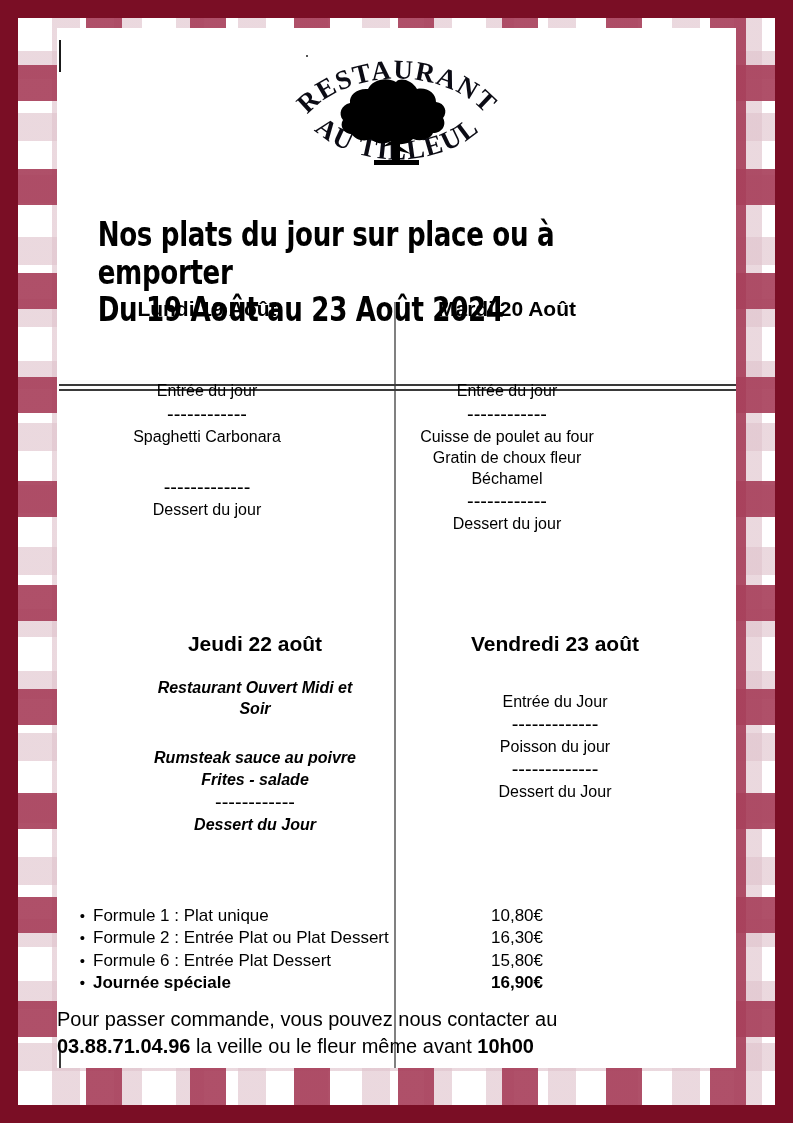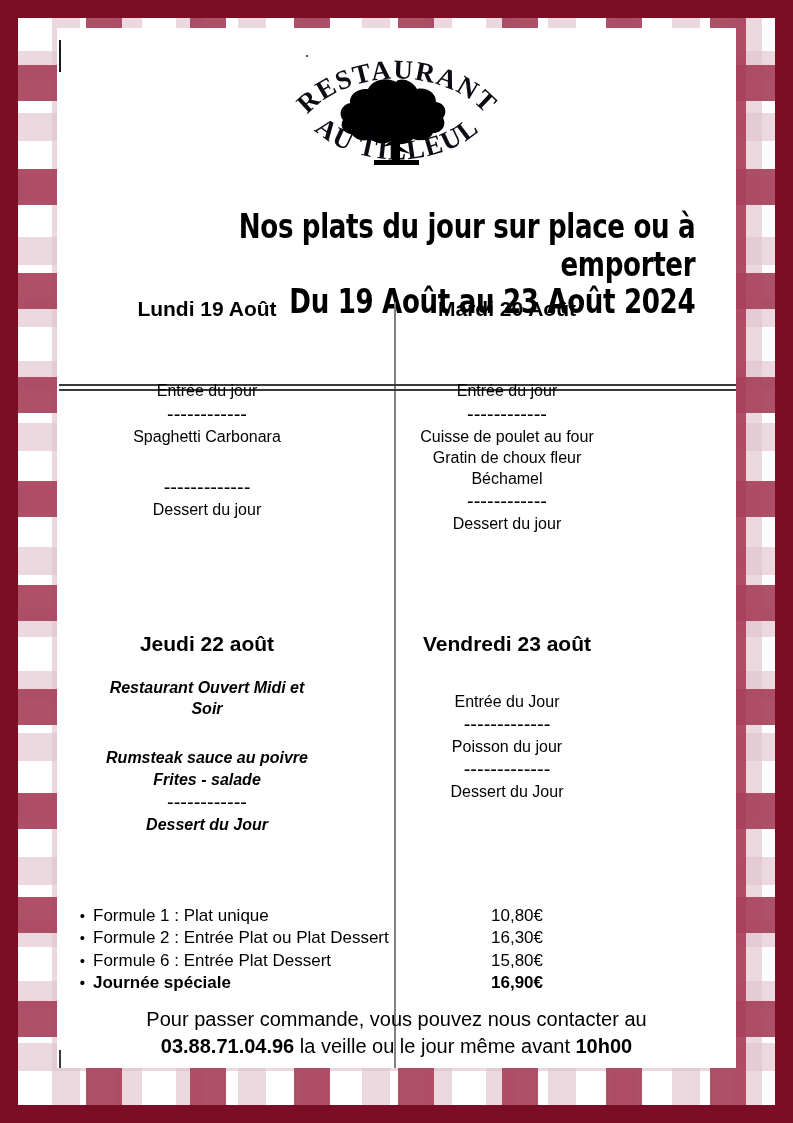--- a/index.html
+++ b/index.html
@@ -101,22 +101,22 @@
     width: 2px;
     height: 2px;
     background: #555;
   }
 
   
   .title-block {
     position: absolute;
     left: 0;
     right: 0;
-    top: 180px;
-    text-align: right;
+    top: 188px;
+    text-align: left;
   }
   .title-line {
     font-family: "DejaVu Sans Condensed", "Liberation Sans Narrow", "Liberation Sans", sans-serif;
     font-weight: 700;
     color: #000000;
     letter-spacing: -0.4px;
     line-height: 1.14;
     font-stretch: condensed;
     transform: scaleX(0.88);
     transform-origin: center;
@@ -211,21 +211,20 @@
   }
   .formula-label { flex: 0 0 398px; }
   .formula-price { flex: 0 0 auto; }
 
   
   .footer {
     position: absolute;
     left: 0;
     right: 0;
     top: 978px;
-    text-align: center;
     font-family: "Liberation Sans", sans-serif;
     font-size: 20px;
     color: #000;
     line-height: 1.34;
   }
   .footer b { font-weight: 700; }
 </style>
 </head>
 <body>
 
@@ -305,21 +304,21 @@
           <div class="dish">Entrée du jour</div>
           <div class="dash">------------</div>
           <div class="dish">Cuisse de poulet au four</div>
           <div class="dish">Gratin de choux fleur</div>
           <div class="dish">Béchamel</div>
           <div class="dash">------------</div>
           <div class="dish">Dessert du jour</div>
         </div>
       </div>
 
-      <div class="row" style="margin-top:96px;">
+      <div class="row" style="margin-top:96px;padding-left:48px;">
 
         <div class="cell">
           <div class="day-head">Jeudi 22 août</div>
           <div class="spacer-sm"></div>
           <div class="dish bold">Restaurant Ouvert Midi et</div>
           <div class="dish bold">Soir</div>
           <div class="spacer-md"></div>
           <div class="dish bold">Rumsteak sauce au poivre</div>
           <div class="dish bold">Frites - salade</div>
           <div class="dash bold">------------</div>
@@ -357,18 +356,18 @@
       <div class="formula-row bold">
         <span class="bullet">•</span>
         <span class="formula-label">Journée spéciale</span>
         <span class="formula-price">16,90€</span>
       </div>
     </div>
 
     <div class="footer">
       <div>Pour passer commande, vous pouvez nous contacter au</div>
       <div>
-        <b>03.88.71.04.96</b><span> la veille ou le jour même avant </span><b>10h00</b>
+        <b>03.88.71.04.96</b><span> la veille ou le fleur même avant </span><b>10h00</b>
       </div>
     </div>
 
   </div>
 </div>
 
 </body></html>

